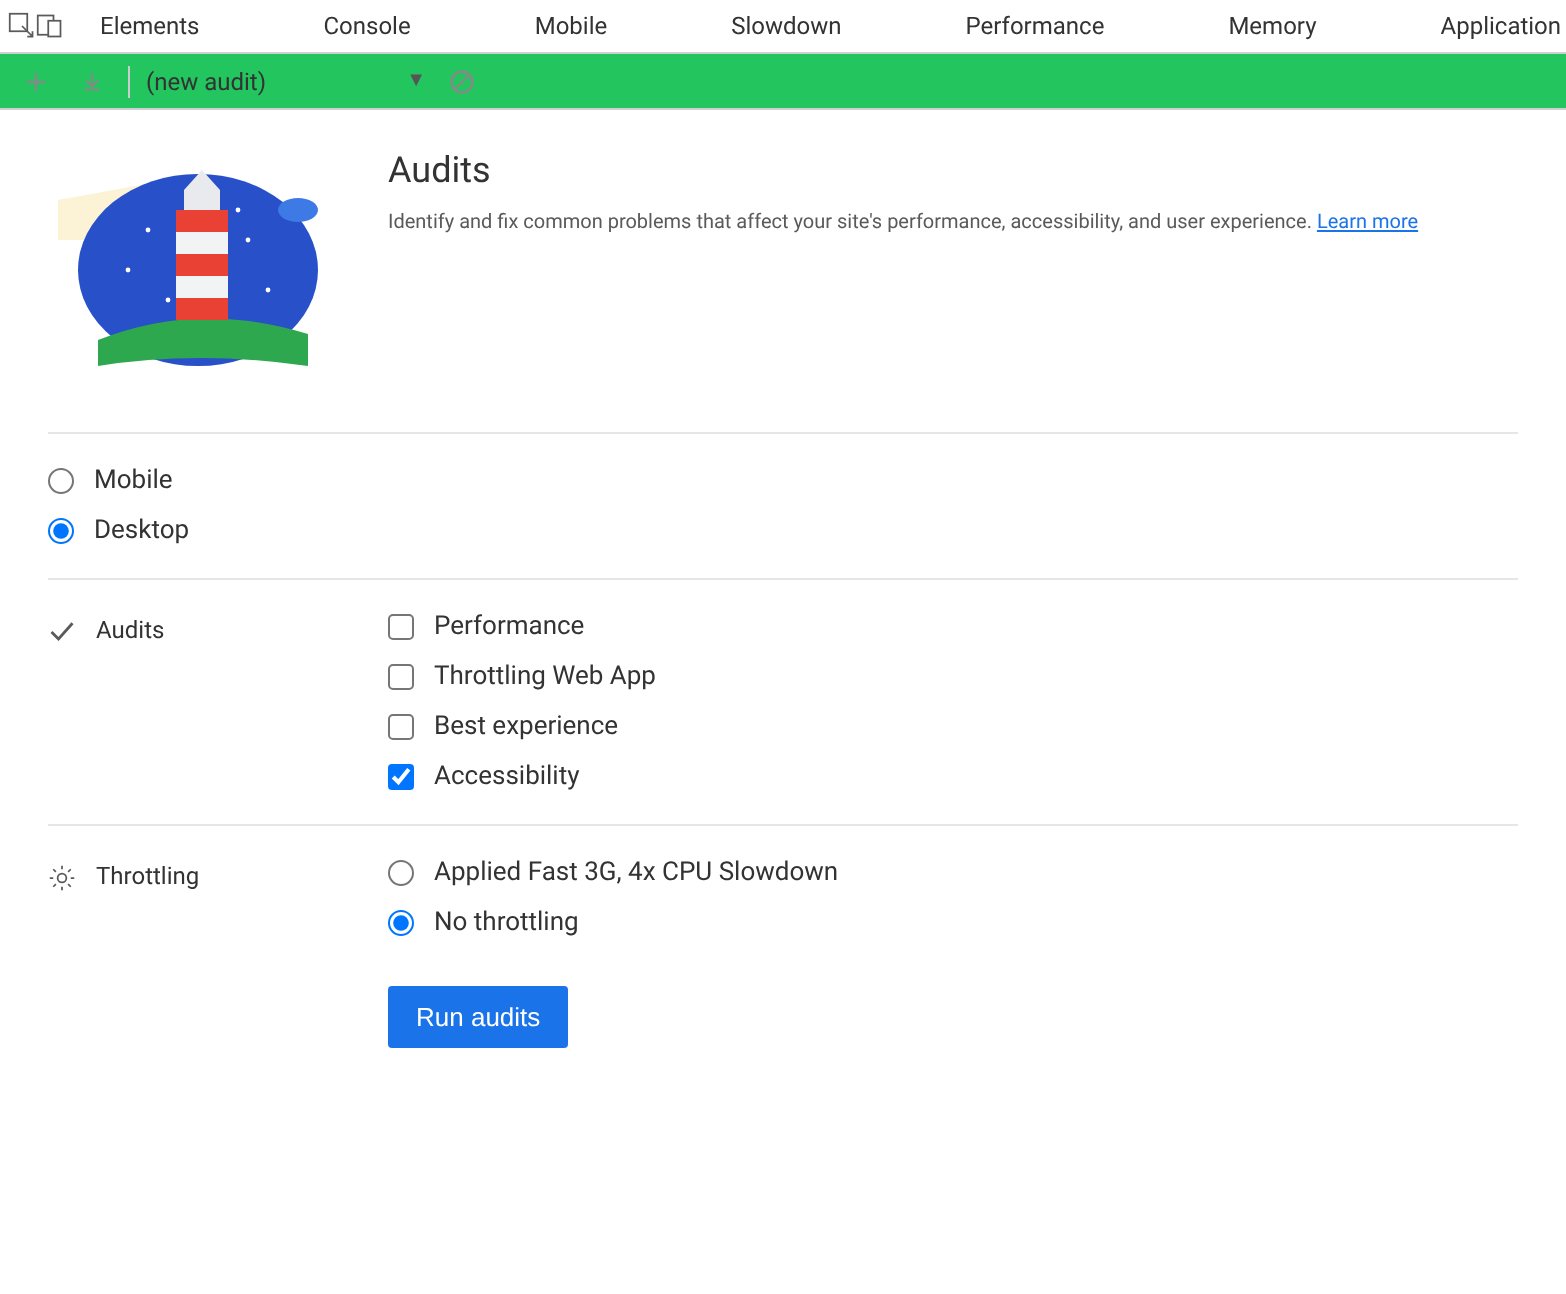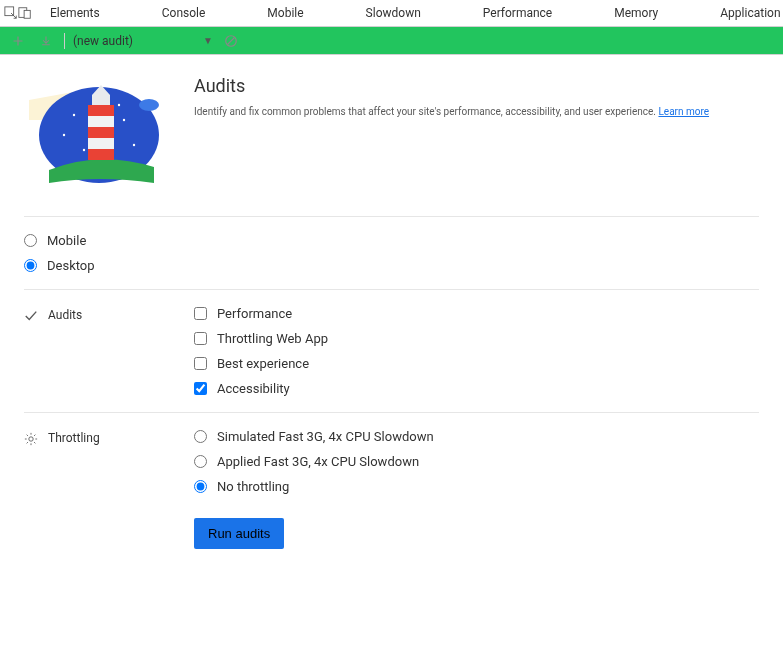--- a/index.html
+++ b/index.html
@@ -20,21 +20,21 @@
 .header-text h2 { font-size: 18px; font-weight: 400; margin-bottom: 8px; }
 .header-text p { font-size: 10px; color: #5a5a5a; line-height: 1.5; }
 .header-text a { color: #1a73e8; text-decoration: underline; }
 .section { display:flex; border-top: 1px solid #e6e6e6; padding: 16px 0; }
 .section-label { width: 170px; flex-shrink:0; display:flex; align-items:flex-start; gap:10px; color:#333; padding-top:2px; }
 .section-label svg { width:14px; height:14px; color:#5a5a5a; margin-top:1px; }
 .options { display:flex; flex-direction:column; gap:10px; font-size:13px; color:#333; }
 .opt { display:flex; align-items:center; gap:10px; }
 .opt input { margin:0; }
 .run-row { padding-left: 170px; padding-top: 8px; }
-.run-btn { background:#1a73e8; color:#000000; border:none; padding: 8px 14px; font-size:13px; font-weight:500; border-radius:2px; cursor:pointer; }
+.run-btn { background:#1a73e8; color:#ffffff; border:none; padding: 8px 14px; font-size:13px; font-weight:500; border-radius:2px; cursor:pointer; }
 .clear-row { padding: 14px 0 14px 170px; border-top:1px solid #e6e6e6; }
 </style>
 </head>
 <body>
 
 <div class="topbar">
   <div class="icon-btn">
     <svg viewBox="0 0 16 16" width="14" height="14">
         <rect x="1" y="1" width="10" height="10" fill="none" stroke="currentColor"></rect>
         <path d="M8 8 L14 14 M11 14 L14 14 L14 11" stroke="currentColor" fill="none"></path>
@@ -172,24 +172,20 @@
     <div class="section-label">
       <svg viewBox="0 0 16 16">
           <circle cx="8" cy="8" r="2.5" fill="none" stroke="currentColor"></circle>
           <path d="M8 1 V3 M8 13 V15 M1 8 H3 M13 8 H15 M3 3 L4.5 4.5 M11.5 11.5 L13 13 M13 3 L11.5 4.5 M4.5 11.5 L3 13" stroke="currentColor"></path>
         </svg>
       <span>Throttling</span>
     </div>
     <div class="options" id="throttling-opts">
         <label class="opt">
           <input type="radio" name="throttling" style="">
-          <span>Simulated Fast 3G, 4x CPU Slowdown</span>
-        </label>
-        <label class="opt">
-          <input type="radio" name="throttling" style="">
           <span>Applied Fast 3G, 4x CPU Slowdown</span>
         </label>
         <label class="opt">
           <input type="radio" name="throttling" checked="" style="">
           <span>No throttling</span>
         </label>
       </div>
   </div>
 
 

